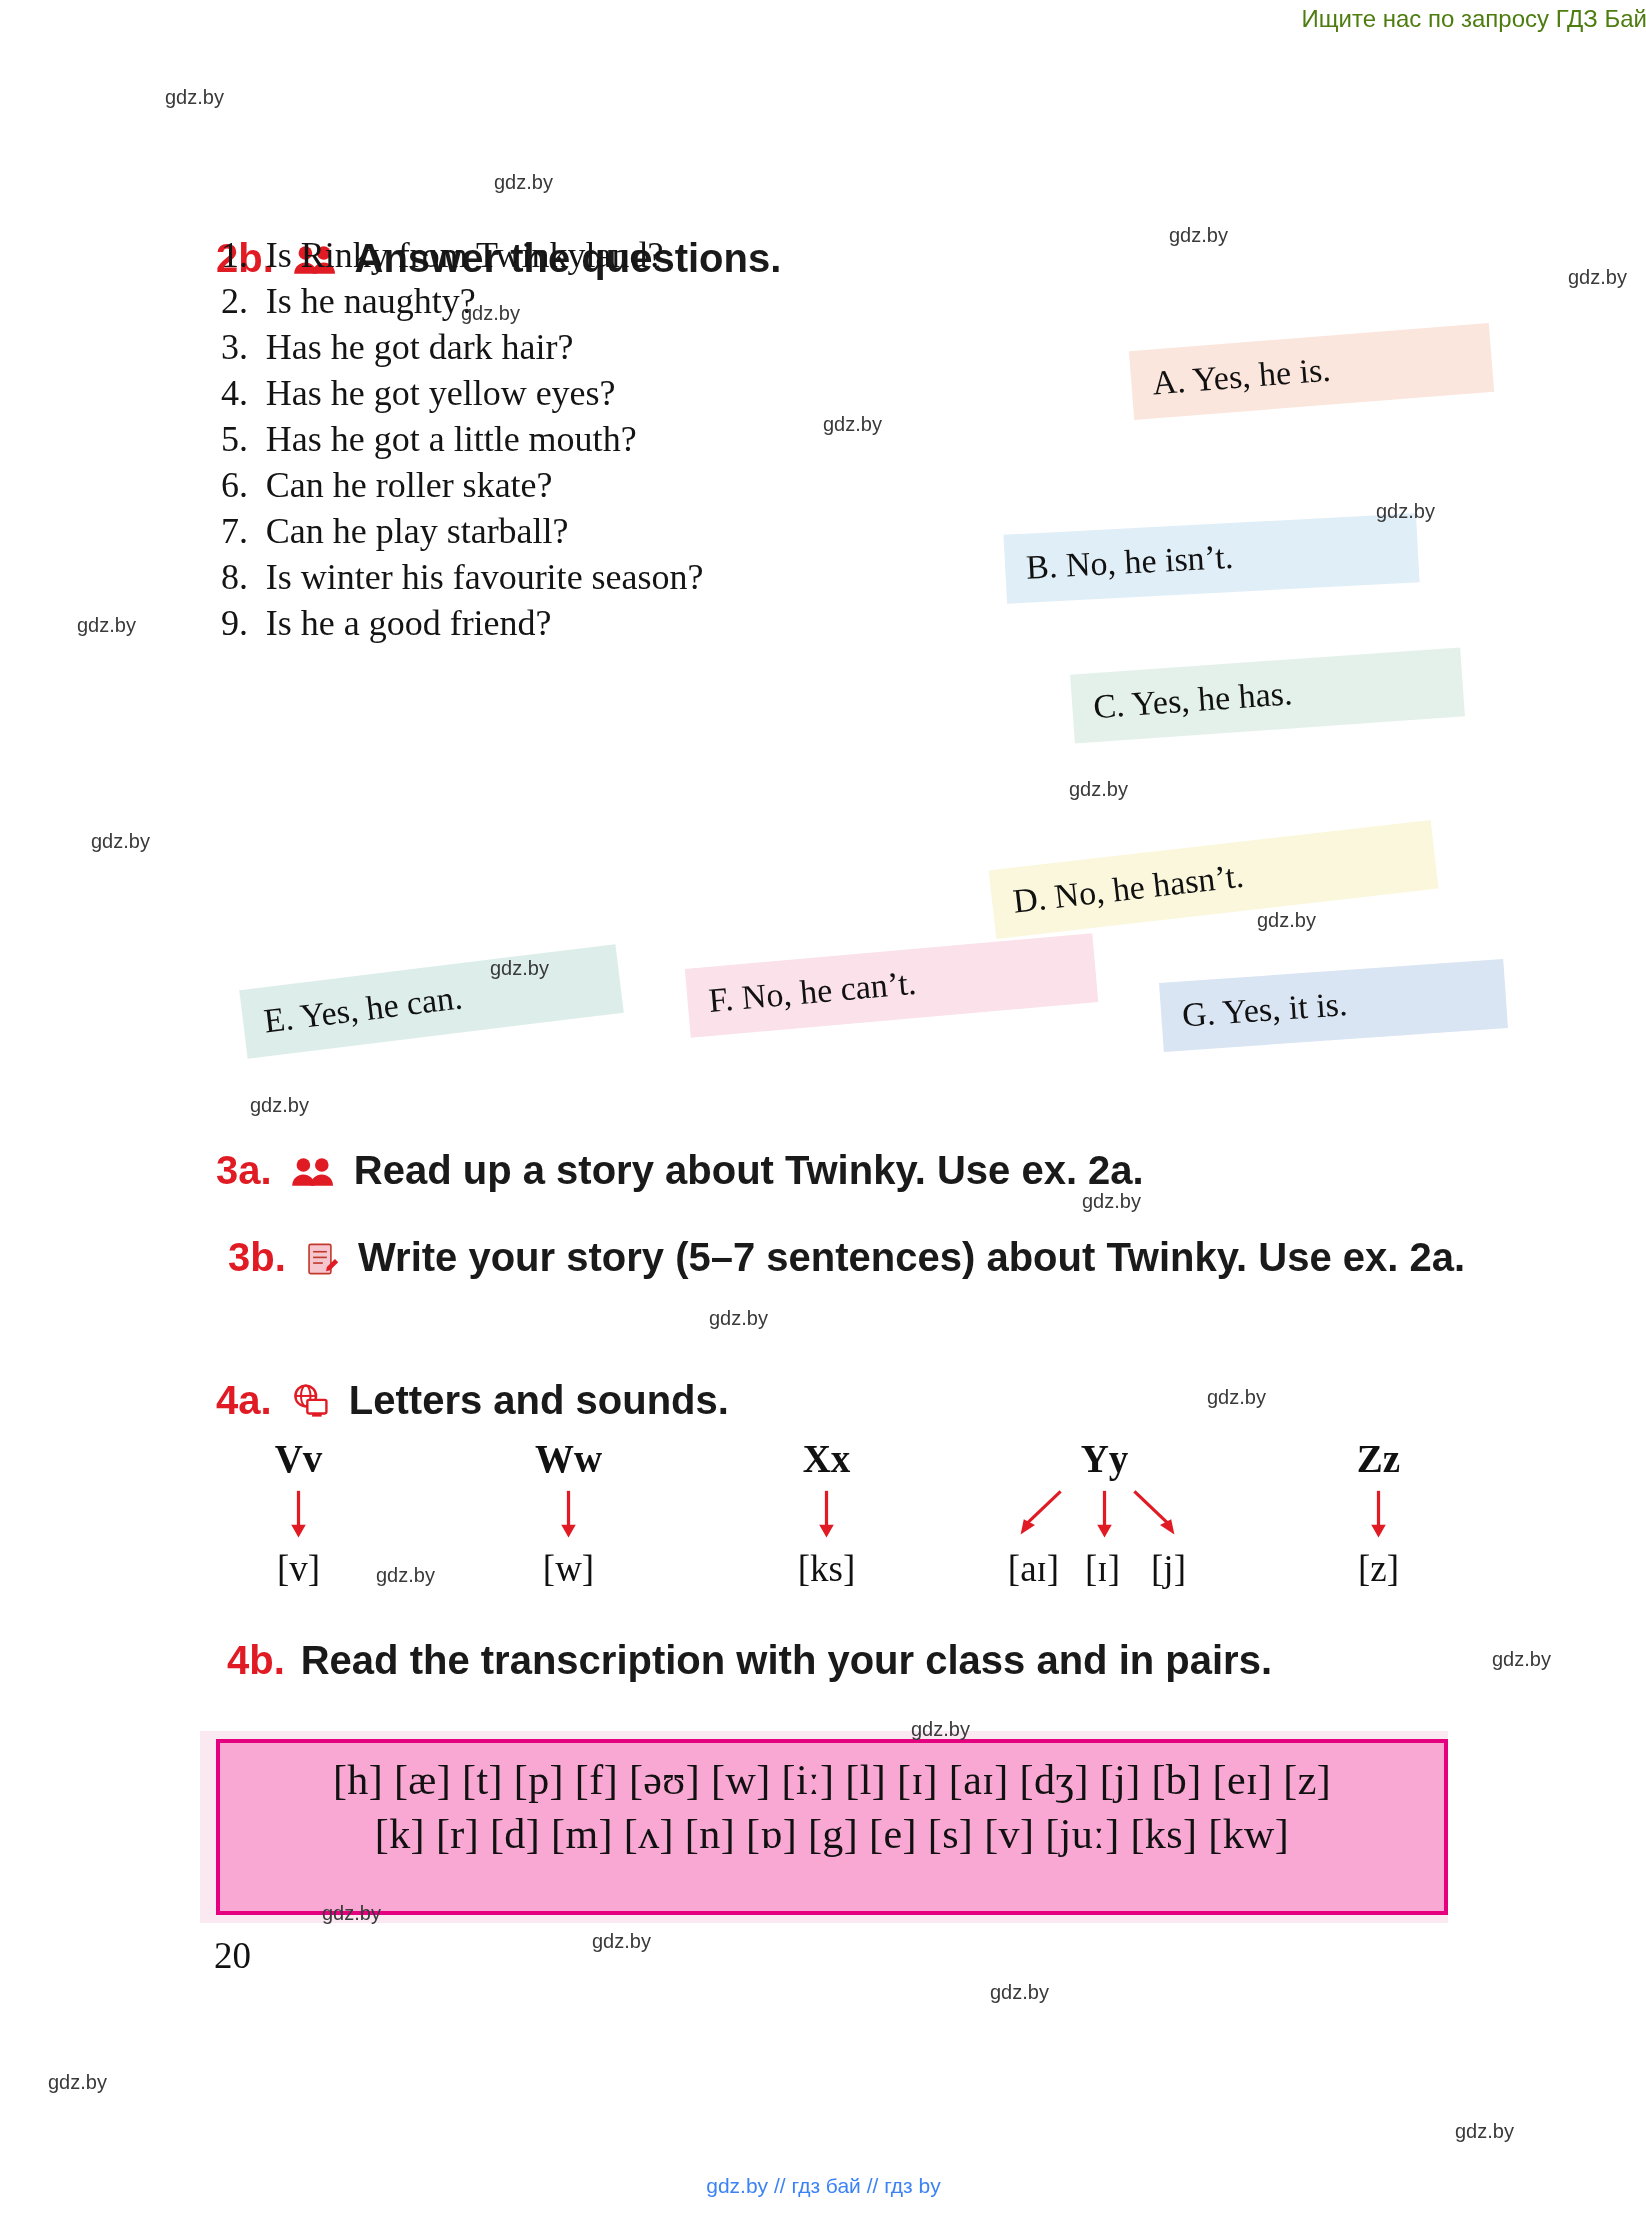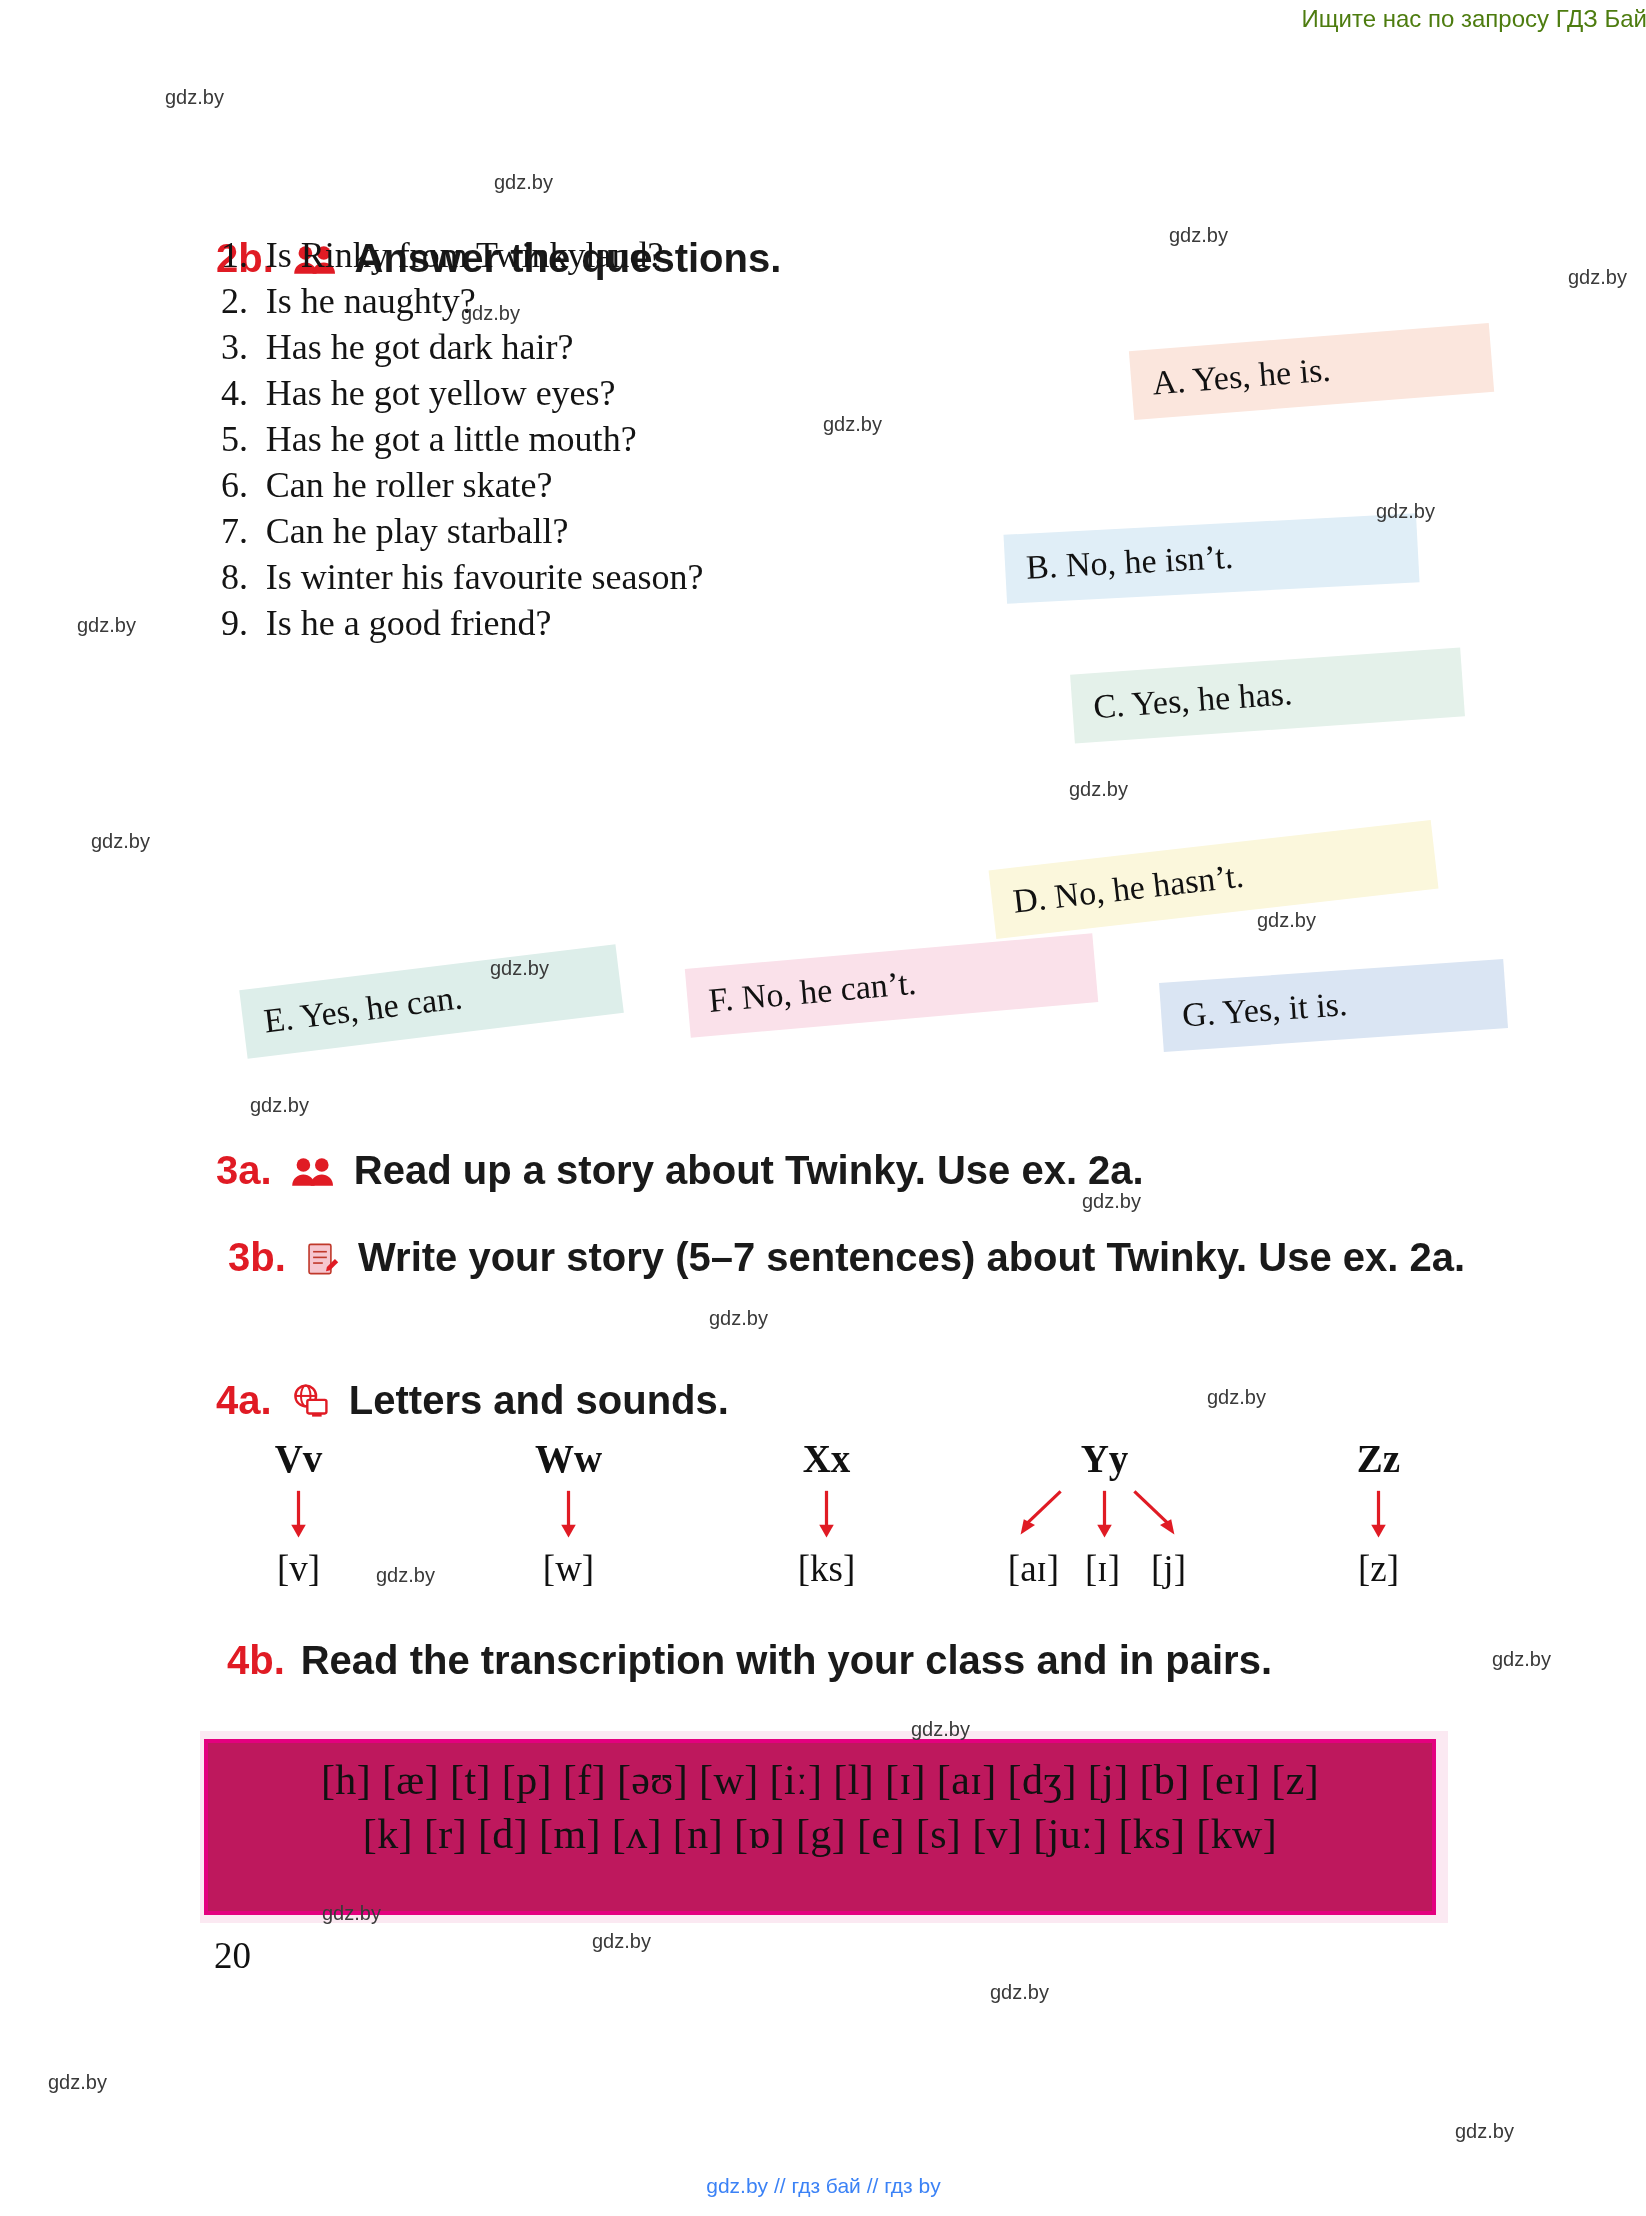--- a/index.html
+++ b/index.html
@@ -116,25 +116,25 @@
     color: #111;
   }
   .phon {
     font-size: 37px;
     color: #111;
   }
 
   
   .tbox {
     position: absolute;
-    left: 204px;
+    left: 216px;
     top: 1739px;
     width: 1232px;
     height: 176px;
-    background: #be185d;
+    background: #f9a8d4;
     border: 4px solid #e4007f;
     box-sizing: border-box;
     padding: 11.3px 0 0 0;
   }
   .tbox .trow {
     font-family: "Liberation Serif", serif;
     font-size: 42px;
     color: #111;
     text-align: center;
     line-height: 1.28;

